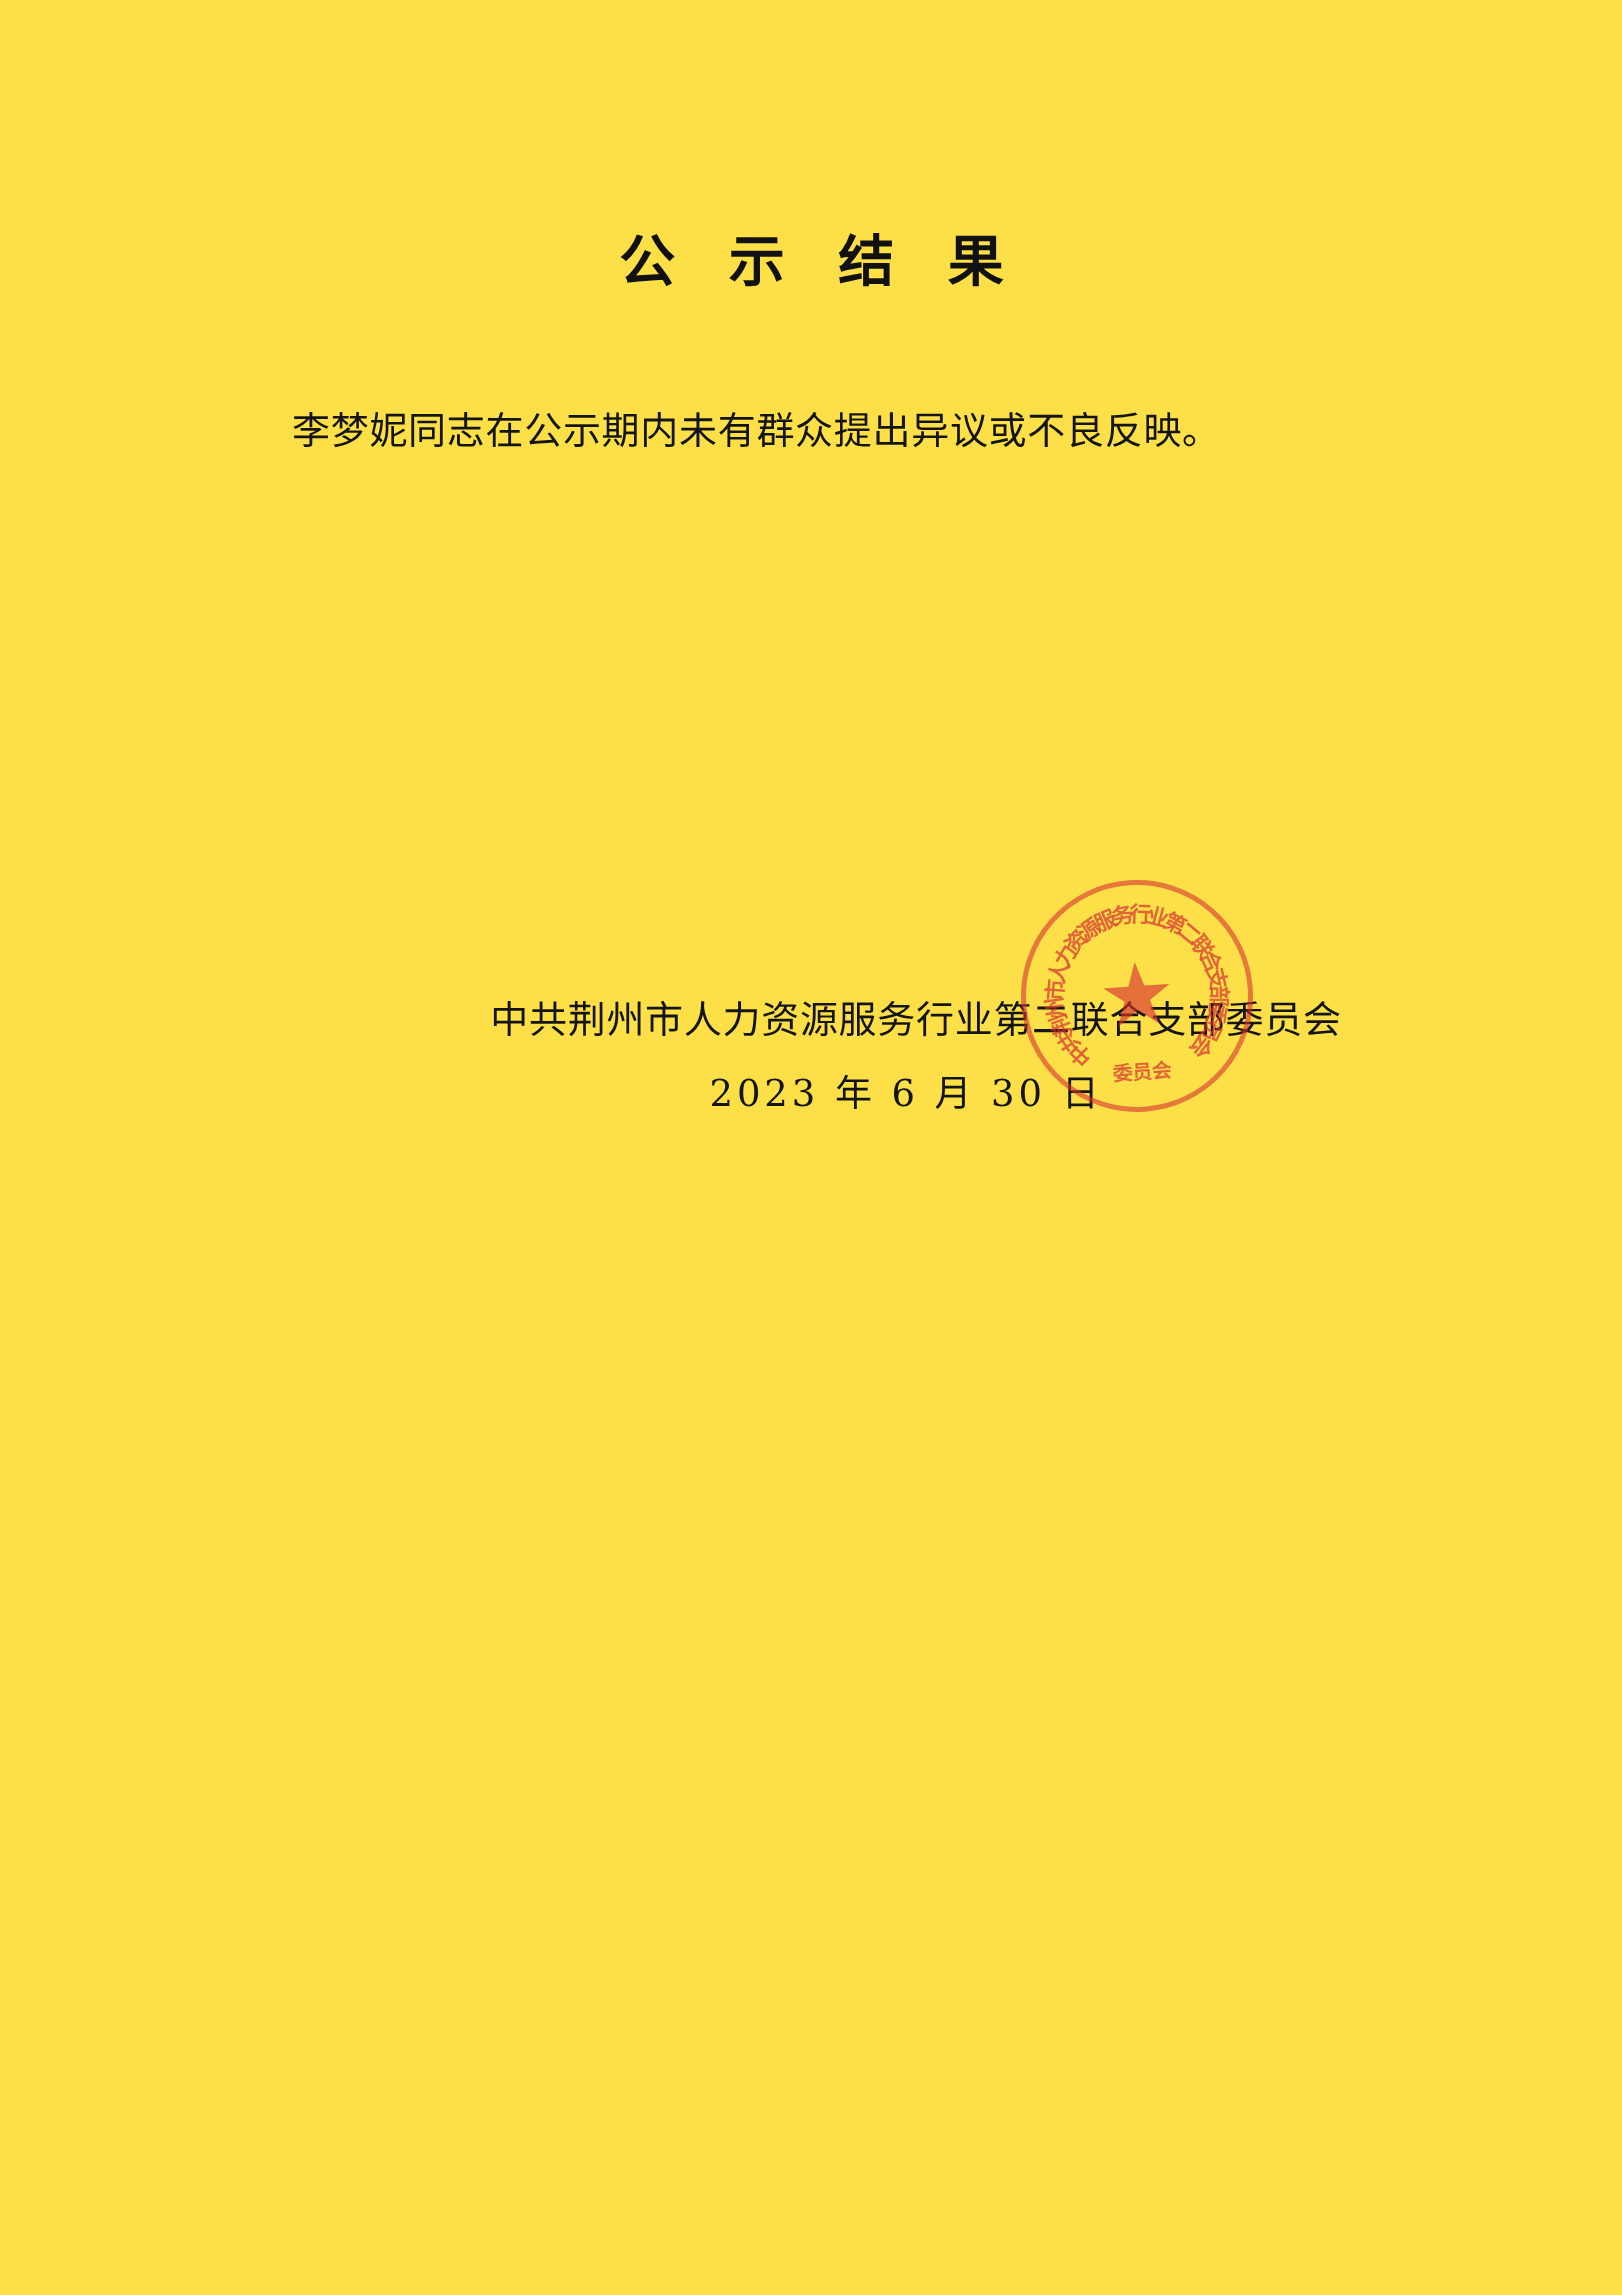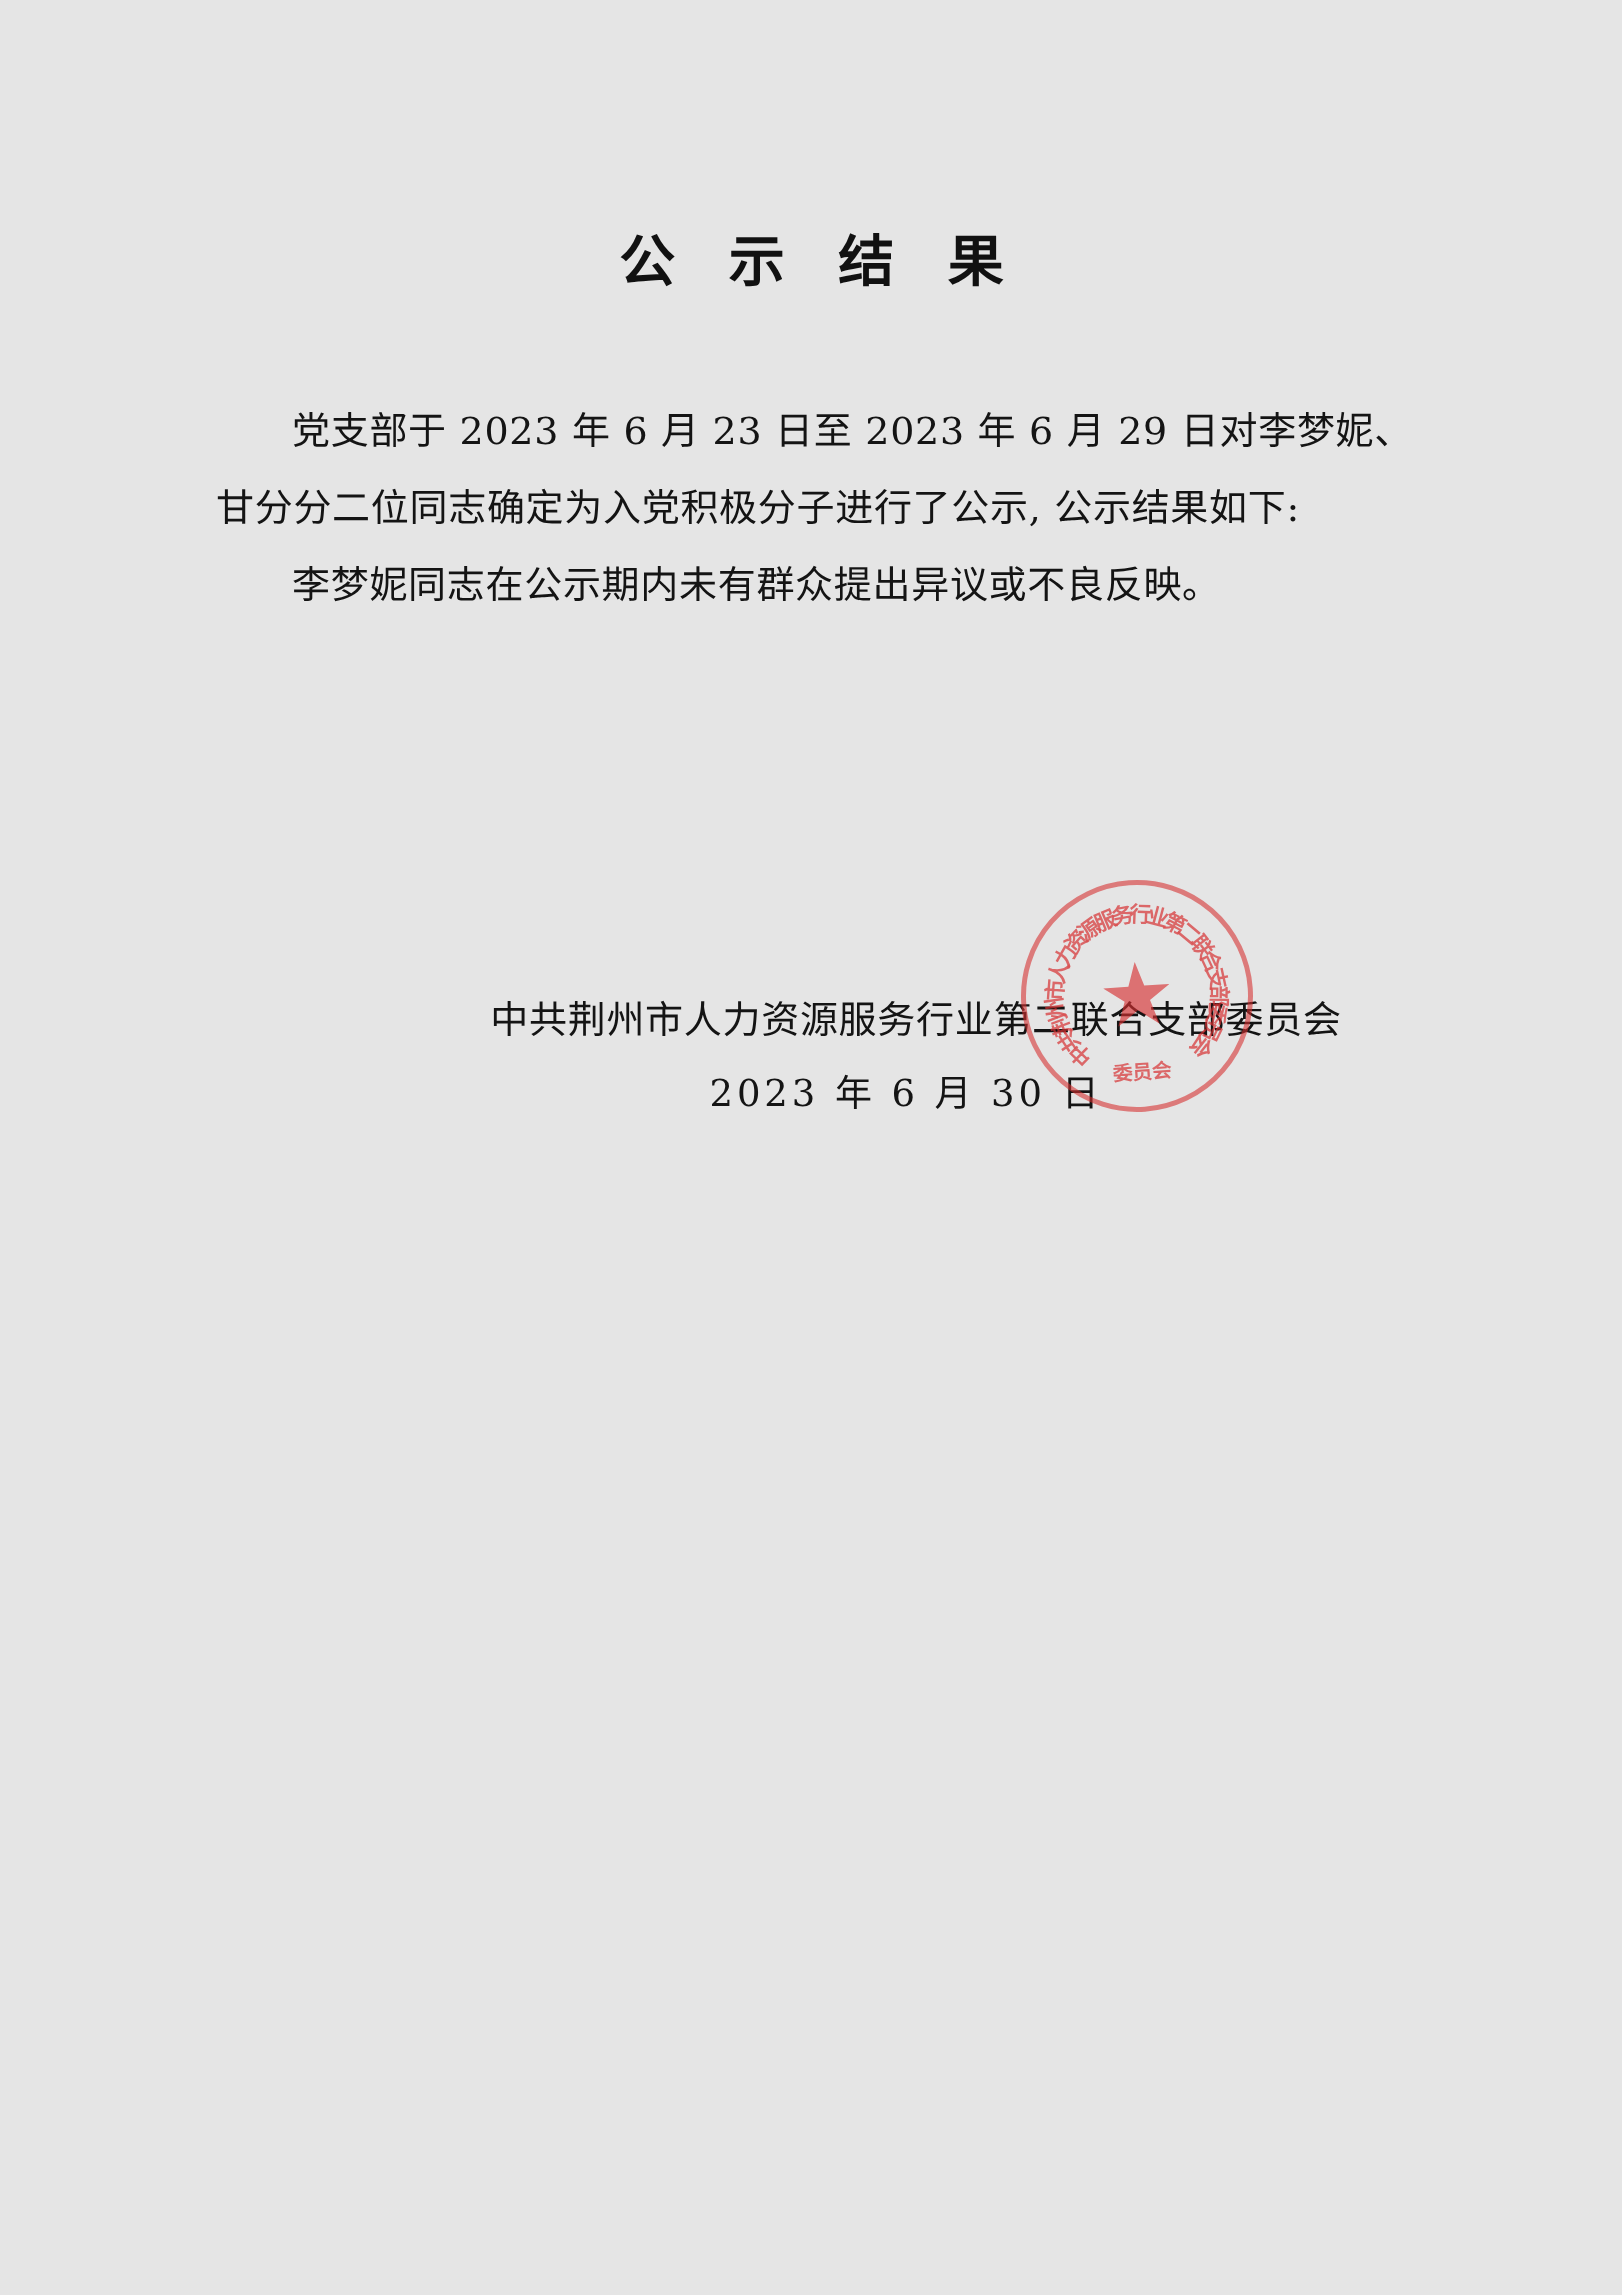--- a/index.html
+++ b/index.html
@@ -8,21 +8,21 @@
     background: #ffffff;
   }
   body {
     font-family: "DejaVu Serif", "Liberation Serif", serif;
     color: #1a1a1a;
   }
   .page {
     position: relative;
     width: 1623px;
     height: 2295px;
-    background: #e5e5e5;
+    background: #fde047;
     overflow: hidden;
   }
   .doc-title {
     position: absolute;
     top: 216px;
     left: 0;
     width: 100%;
     text-align: center;
     font-size: 56px;
     font-weight: bold;
@@ -129,21 +129,20 @@
   }
 </style>
 </head>
 <body>
 
 <div class="page">
 
   <div class="doc-title">公 示 结 果</div>
 
   <div class="body-block">
-    <div class="para indent">党支部于 2023 年 6 月 23 日至 2023 年 6 月 29 日对李梦妮、甘分分二位同志确定为入党积极分子进行了公示, 公示结果如下:</div>
     <div class="para indent">李梦妮同志在公示期内未有群众提出异议或不良反映。</div>
   </div>
 
   <div class="signature-block">
     <div class="sig-line">中共荆州市人力资源服务行业第二联合支部委员会</div>
     <div class="sig-date">2023 年 6 月 30 日</div>
   </div>
 
   <div class="seal">
     <div class="seal-inner">

